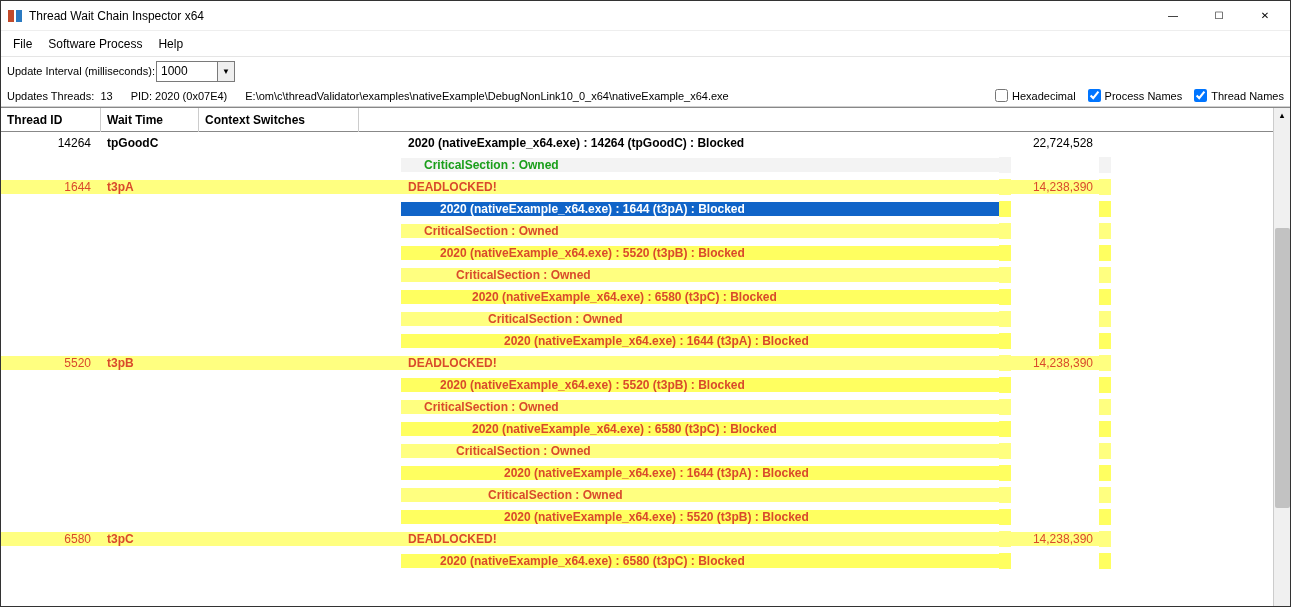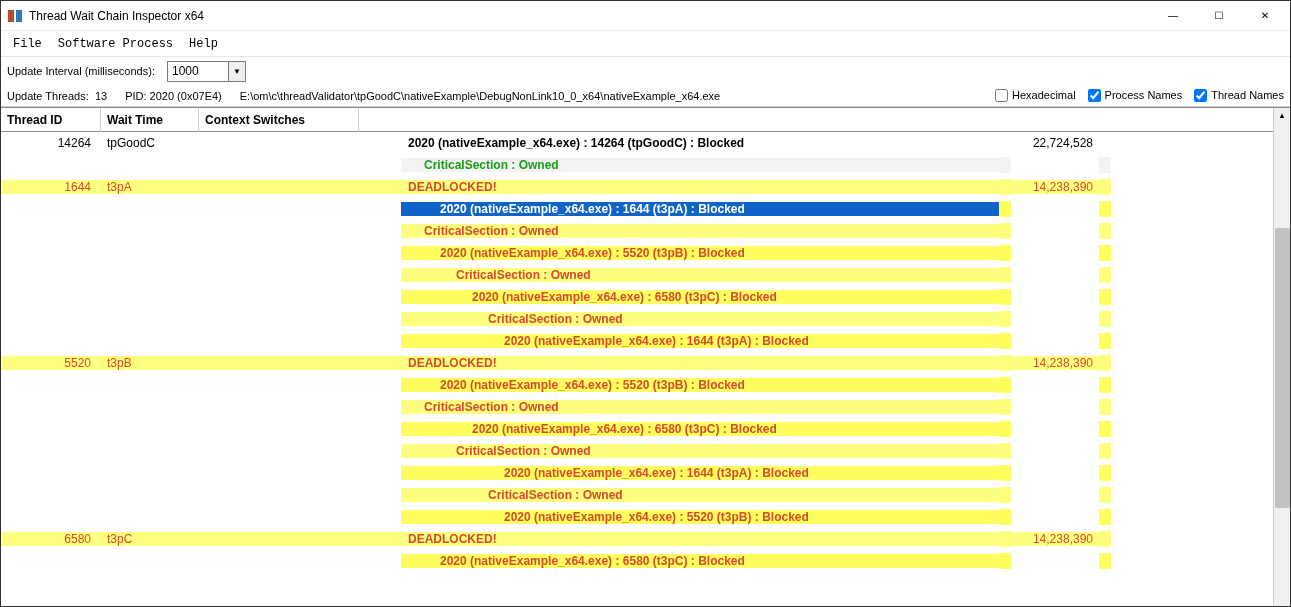--- a/index.html
+++ b/index.html
@@ -1,47 +1,47 @@
 <!DOCTYPE html>
 <html><head>
 <meta charset="utf-8">
 <style>
 * { box-sizing: border-box; margin: 0; padding: 0; }
 body { font-family: "Segoe UI", Tahoma, sans-serif; font-size: 12px; background: #fff; color: #000; width: 1291px; height: 607px; overflow: hidden; display: flex; flex-direction: column; border: 1px solid #333; }
 .titlebar { height: 30px; display: flex; align-items: center; padding: 0 2px 0 6px; background: #fff; border-bottom: 1px solid #eee; }
 .titlebar .app-icon { width: 16px; height: 16px; margin-right: 6px; display:inline-flex; align-items:center; justify-content:center;}
 .titlebar .title { flex: 1; font-size: 12px; }
 .winbtn { width: 46px; height: 30px; display: flex; align-items: center; justify-content: center; font-family: "Segoe UI Symbol", sans-serif; font-size: 10px; }
-.menubar { height: 26px; display: flex; align-items: center; padding: 0 4px; border-bottom: 1px solid #e5e5e5; font-family: Liberation Mono, monospace; }
+.menubar { height: 26px; display: flex; align-items: center; padding: 0 4px; border-bottom: 1px solid #e5e5e5; }
 .menu-item { padding: 4px 8px; font-size: 12px; }
-.toolbar { height: 28px; display: flex; align-items: center; padding: 2px 6px; gap: 12px; font-size: 11px; }
+.toolbar { height: 28px; display: flex; align-items: center; padding: 2px 6px; gap: 1px; font-size: 11px; }
 .toolbar label { font-size: 11px; }
 .combo { display: inline-flex; border: 1px solid #7a7a7a; height: 21px; background: #fff; align-items: center; }
 .combo input { border: none; outline: none; width: 60px; padding: 0 4px; font-size: 12px; font-family: inherit; }
 .combo .arrow { width: 17px; height: 19px; border-left: 1px solid #7a7a7a; display:flex; align-items:center; justify-content:center; background:#efefef; font-size:8px;}
 .infobar { height: 22px; display: flex; align-items: center; padding: 0 6px; font-size: 11px; gap: 12px; border-bottom: 1px solid #d0d0d0;}
 .infobar .info-left { display:flex; gap:18px; align-items:center;}
 .infobar .spacer { flex: 1; }
-.cb { display: inline-flex; gap: 4px; }
+.cb { display: inline-flex; align-items: center; gap: 4px; }
 .cb input { width: 13px; height: 13px; }
 .grid-wrap { flex: 1; display: flex; overflow: hidden; border-top: 1px solid #888;}
 .grid { flex: 1; overflow: hidden; }
 .headers { display: flex; height: 24px; background: #fff; border-bottom: 1px solid #888; font-weight: bold; font-size: 12px; }
 .hcell { display: flex; align-items: center; padding: 12px 6px; border-right: 1px solid #ccc; overflow:hidden; white-space:nowrap;}
 .col-tid { width: 100px; justify-content: flex-start; }
 .col-tname { width: 300px; justify-content:flex-start; position:relative;}
 .col-chain { width: 598px; }
 .col-wait { width: 98px; justify-content:flex-start;}
 .col-ctx { width: 160px; }
 .sort-icon { position:absolute; right:6px; font-size:9px; color:#555;}
 .rows { overflow-y: auto; height: calc(100% - 24px); font-size: 12px; }
 .row { display: flex; height: 22px; align-items: center; }
 .cell { padding: 0 6px; overflow: hidden; white-space: nowrap; text-overflow: clip; display:flex; align-items:center;}
 .c-tid { width: 100px; justify-content: flex-end; padding-right: 10px;}
-.c-tname { width: 300px; }
+.c-tname { width: 300px; font-weight: bold; }
 .c-chain { width: 598px; border-left:1px solid transparent;}
 .c-wait { width: 98px; justify-content: flex-end; padding-right:6px;}
 .c-bar { width: 10px; display:flex; align-items:center; justify-content:center;}
 .c-ctx { width: 150px; }
 .bar { width:3px; height:16px; background:#7be37b; border-radius:1px;}
 .normal .cell { background: #fff; color: #000; }
 .normal-alt .cell { background: #f3f3f3; color: #000; }
 .cs-owned { color: #1a9e1a; }
 .deadlock .cell { color: #d94a2b; }
 .dl-bg .cell { background: #ffff80; }
@@ -79,23 +79,23 @@
 <div class="toolbar">
   <label>Update Interval (milliseconds):</label>
   <div class="combo">
     <input type="text" value="1000" style="">
     <div class="arrow">▼</div>
   </div>
 </div>
 
 <div class="infobar">
   <div class="info-left">
-    <span><span>Update Threads:</span>&nbsp;&nbsp;<span>13</span></span>
+    <span><span>Updates Threads:</span>&nbsp;&nbsp;<span>13</span></span>
     <span><span>PID:</span>&nbsp;<span>2020 (0x07E4)</span></span>
-    <span>E:\om\c\threadValidator\tpGoodC\nativeExample\DebugNonLink10_0_x64\nativeExample_x64.exe</span>
+    <span>E:\om\c\threadValidator\examples\nativeExample\DebugNonLink10_0_x64\nativeExample_x64.exe</span>
   </div>
   <div class="spacer"></div>
   <label class="cb">
       <input type="checkbox" style="">
       <span>Hexadecimal</span>
     </label>
   <label class="cb">
       <input type="checkbox" checked="" style="">
       <span>Process Names</span>
     </label>

